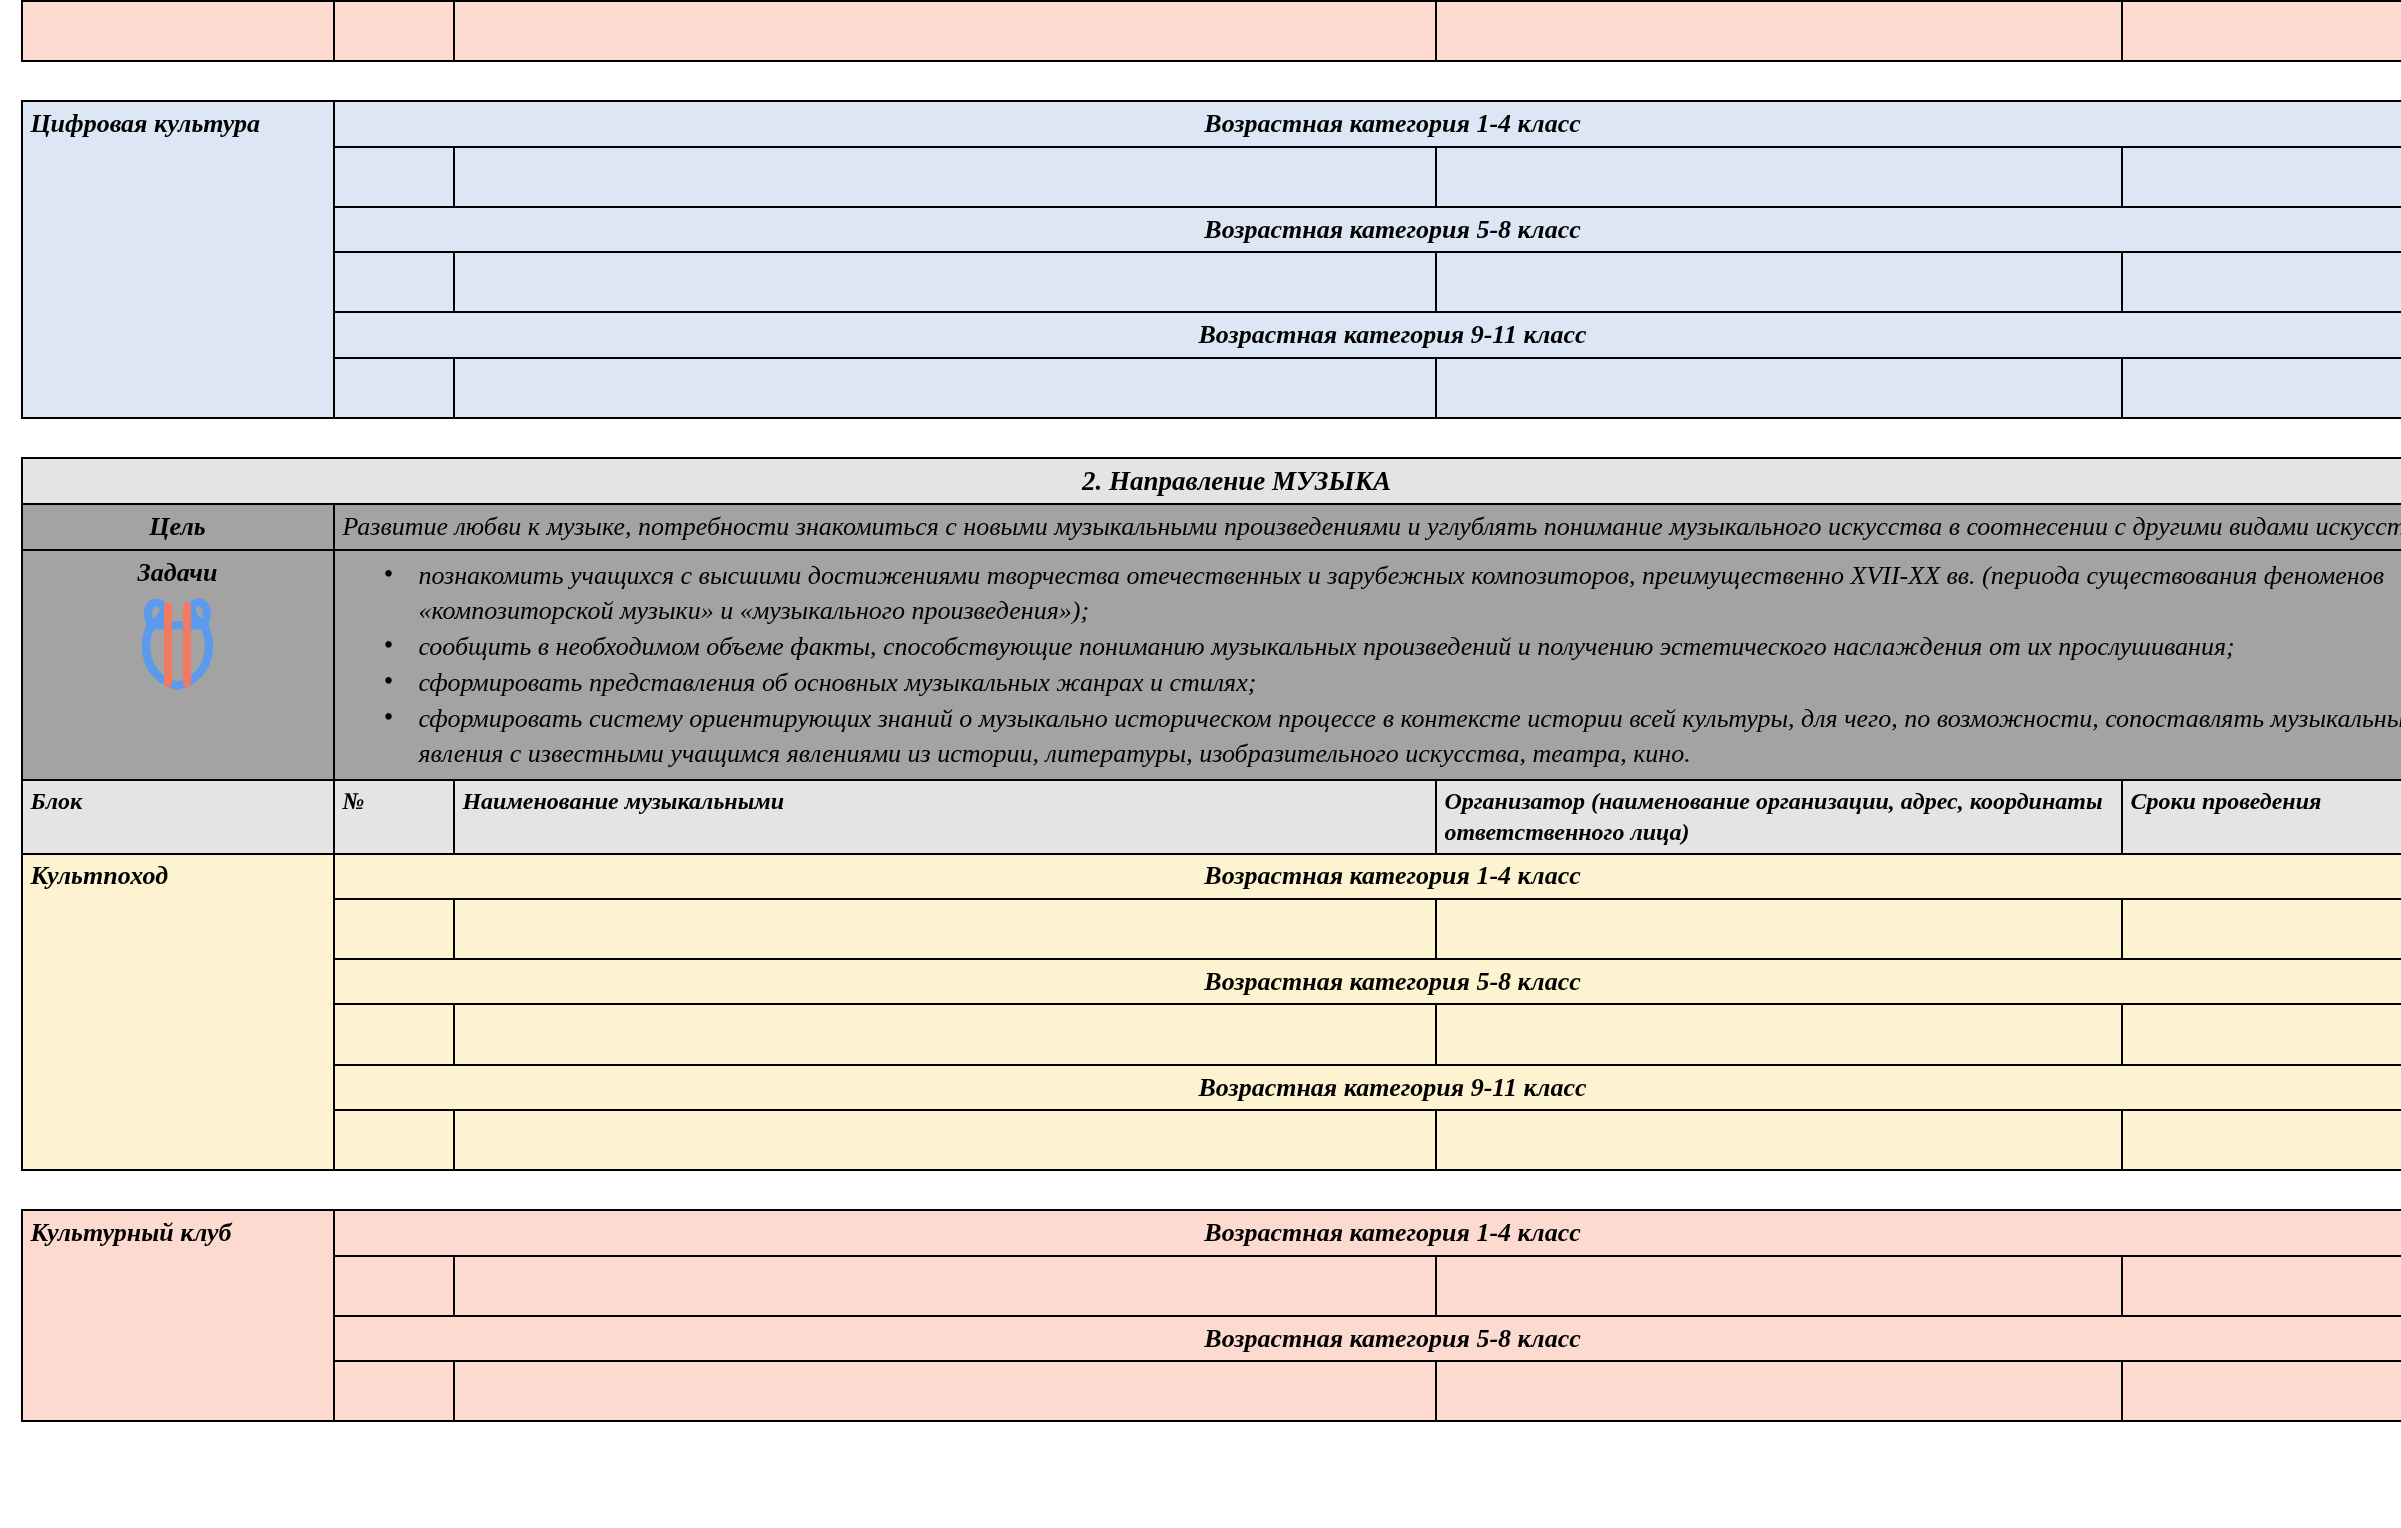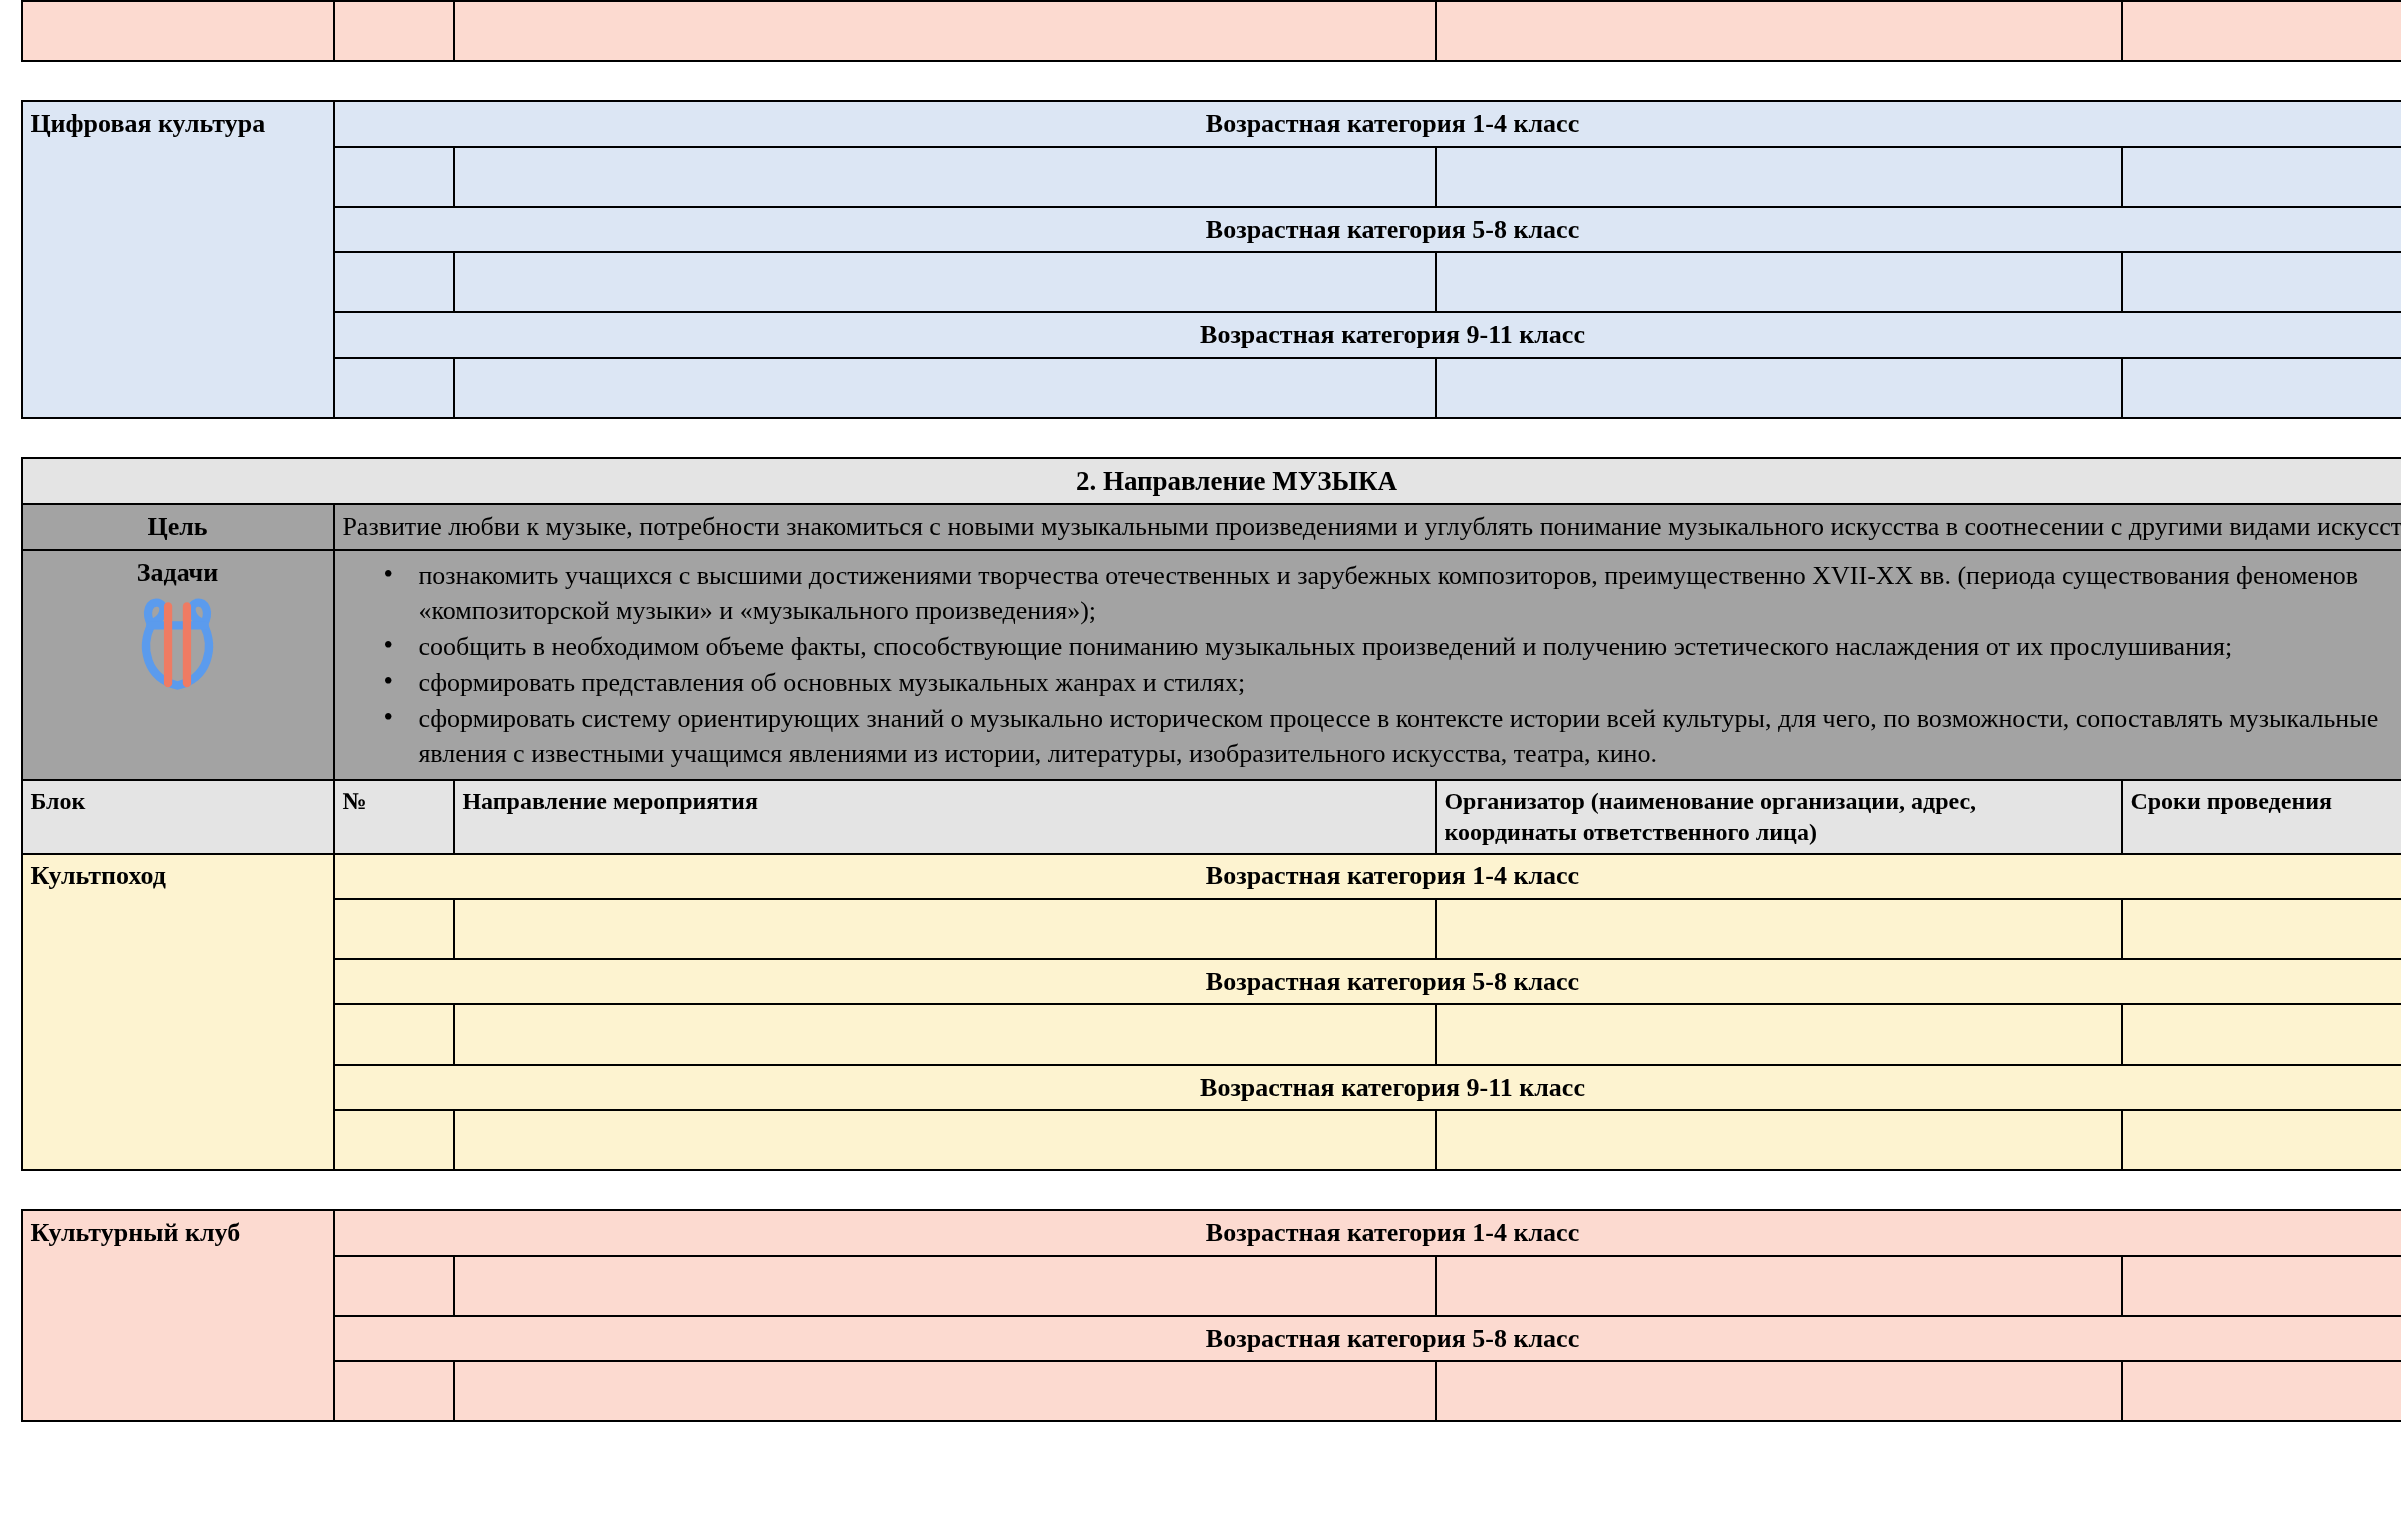--- a/index.html
+++ b/index.html
@@ -14,20 +14,21 @@
     color: #000000;
     overflow: hidden;
   }
 
   .page {
     position: relative;
     width: 1997px;
     height: 1528px;
     box-sizing: border-box;
     padding: 0 20.5px;
+    font-style: italic;
   }
 
   table.doc {
     border-collapse: collapse;
     width: 2361px;
     table-layout: fixed;
     font-size: 26px;
     line-height: 1.30;
   }
 
@@ -239,21 +240,21 @@
             <li>сообщить в необходимом объеме факты, способствующие пониманию музыкальных произведений и получению эстетического наслаждения от их прослушивания;</li>
             <li>сформировать представления об основных музыкальных жанрах и стилях;</li>
             <li>сформировать систему ориентирующих знаний о музыкально историческом процессе в контексте истории всей культуры, для чего, по возможности, сопоставлять музыкальные явления с известными учащимся явлениями из истории, литературы, изобразительного искусства, театра, кино.</li>
           </ul>
         </td>
       </tr>
 
       <tr>
         <td class="fill-grey colhead">Блок</td>
         <td class="fill-grey colhead">№</td>
-        <td class="fill-grey colhead">Направление мероприятия</td>
+        <td class="fill-grey colhead">Наименование музыкальными</td>
         <td class="fill-grey colhead">Организатор (наименование организации, адрес, координаты ответственного лица)</td>
         <td class="fill-grey colhead">Сроки проведения</td>
       </tr>
 
       <tr>
         <td class="fill-yellow blockname" rowspan="6">Культпоход</td>
         <td class="fill-yellow cat" colspan="4">Возрастная категория 1-4 класс</td>
       </tr>
       <tr class="empty-row">
         <td class="fill-yellow"></td>

